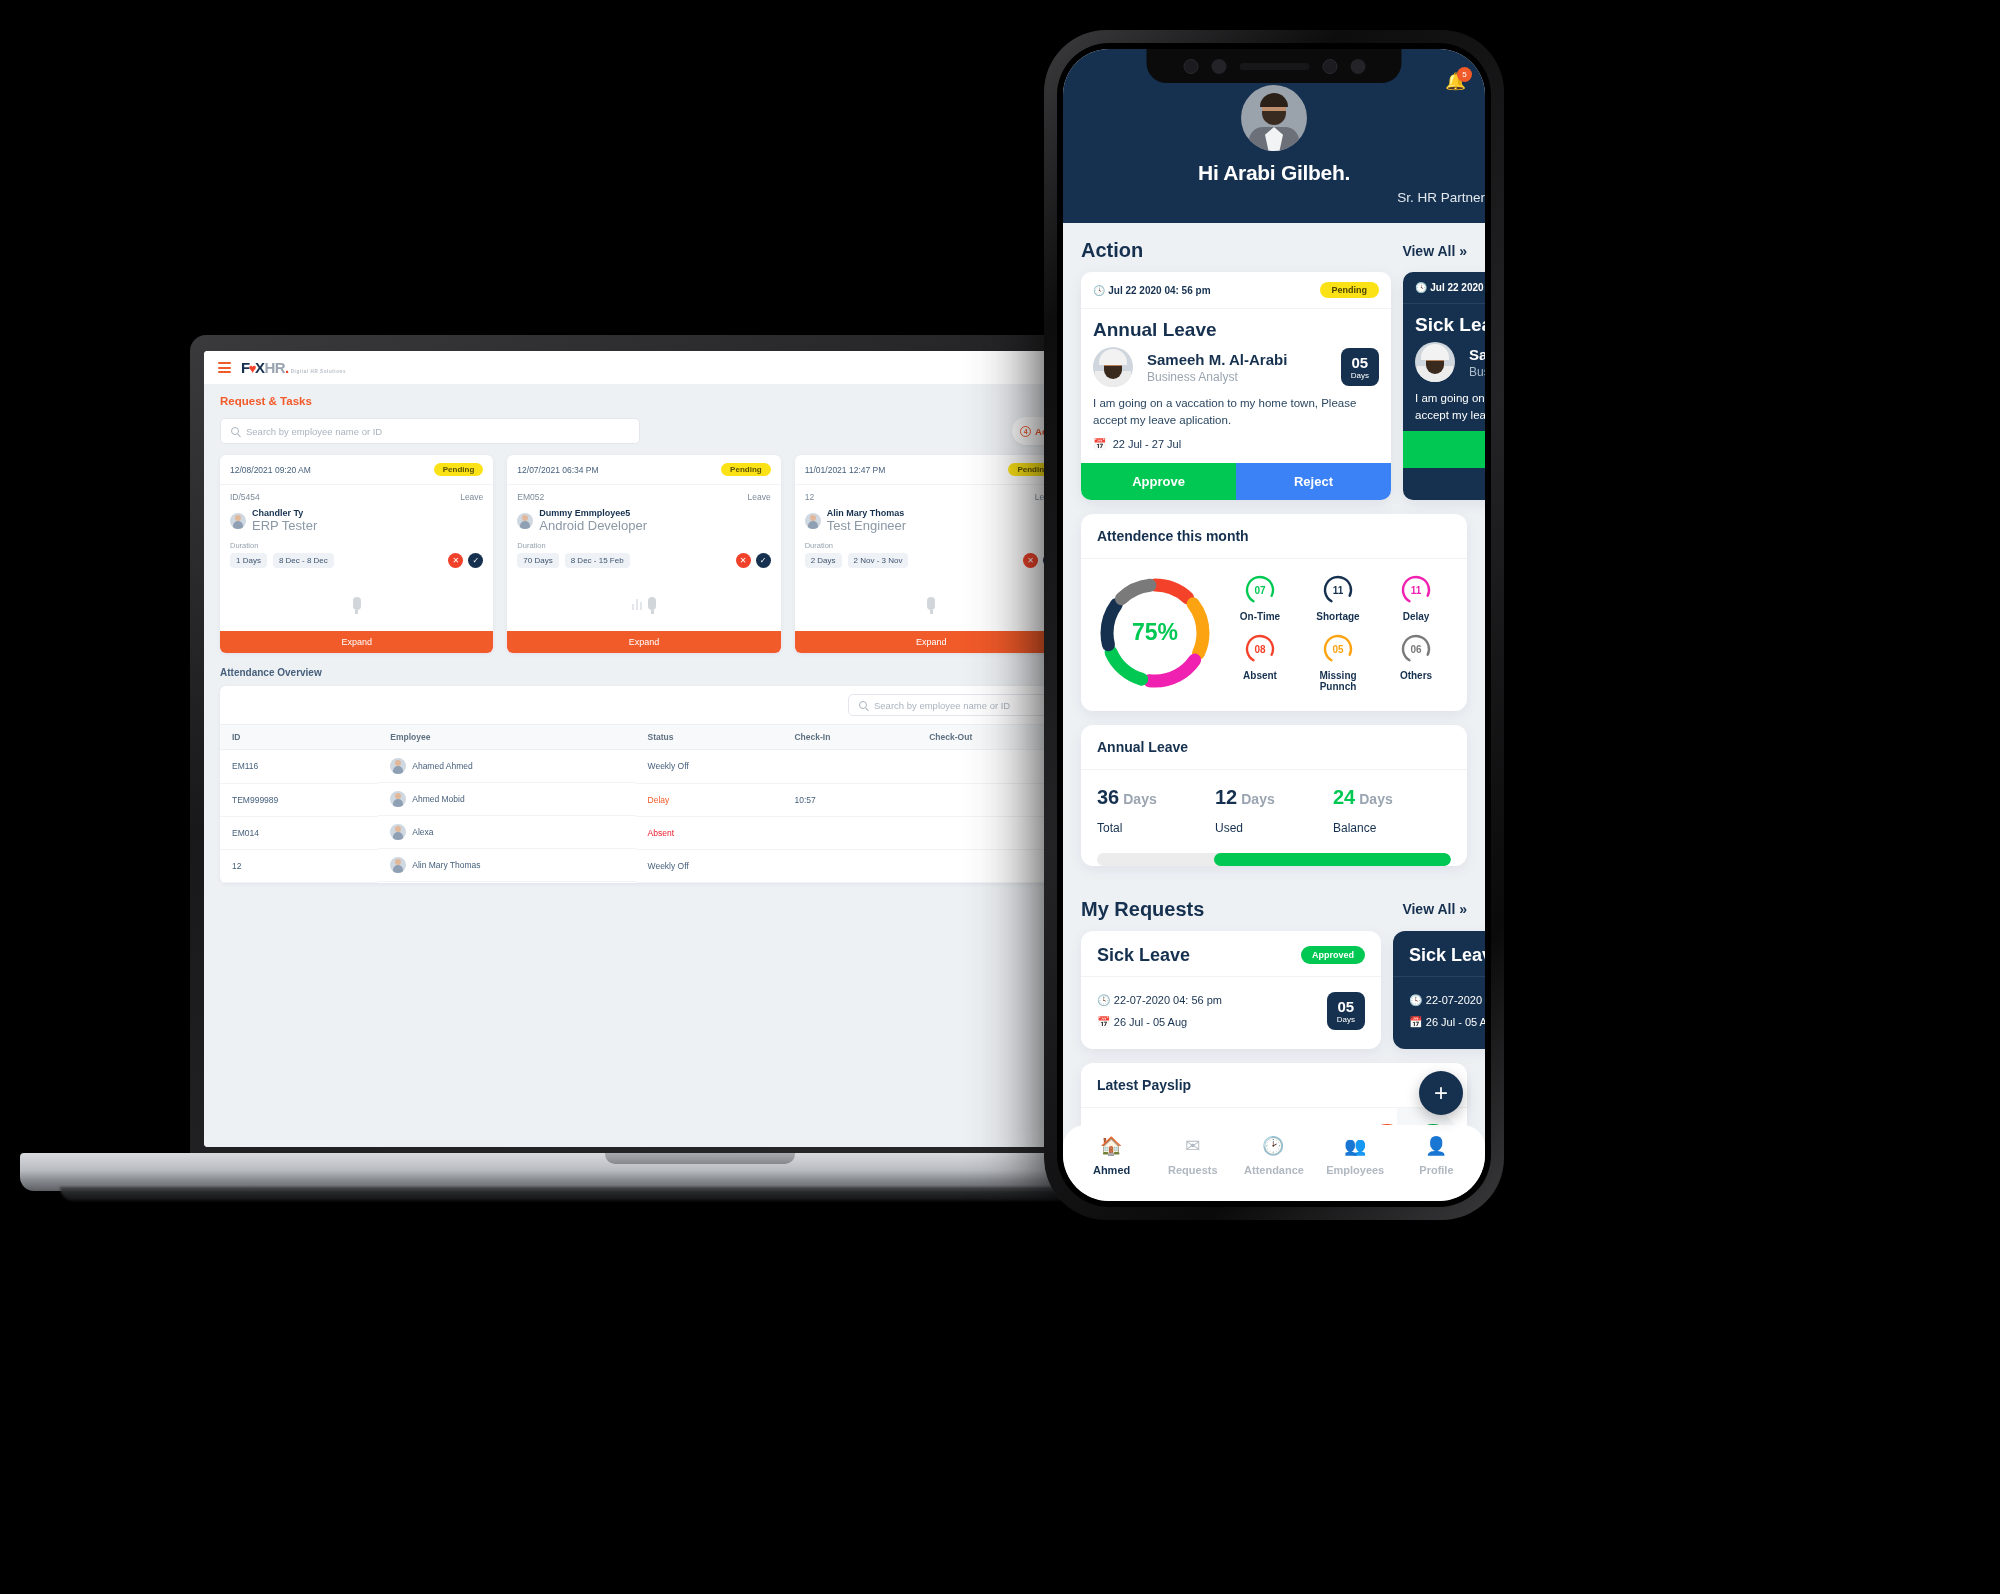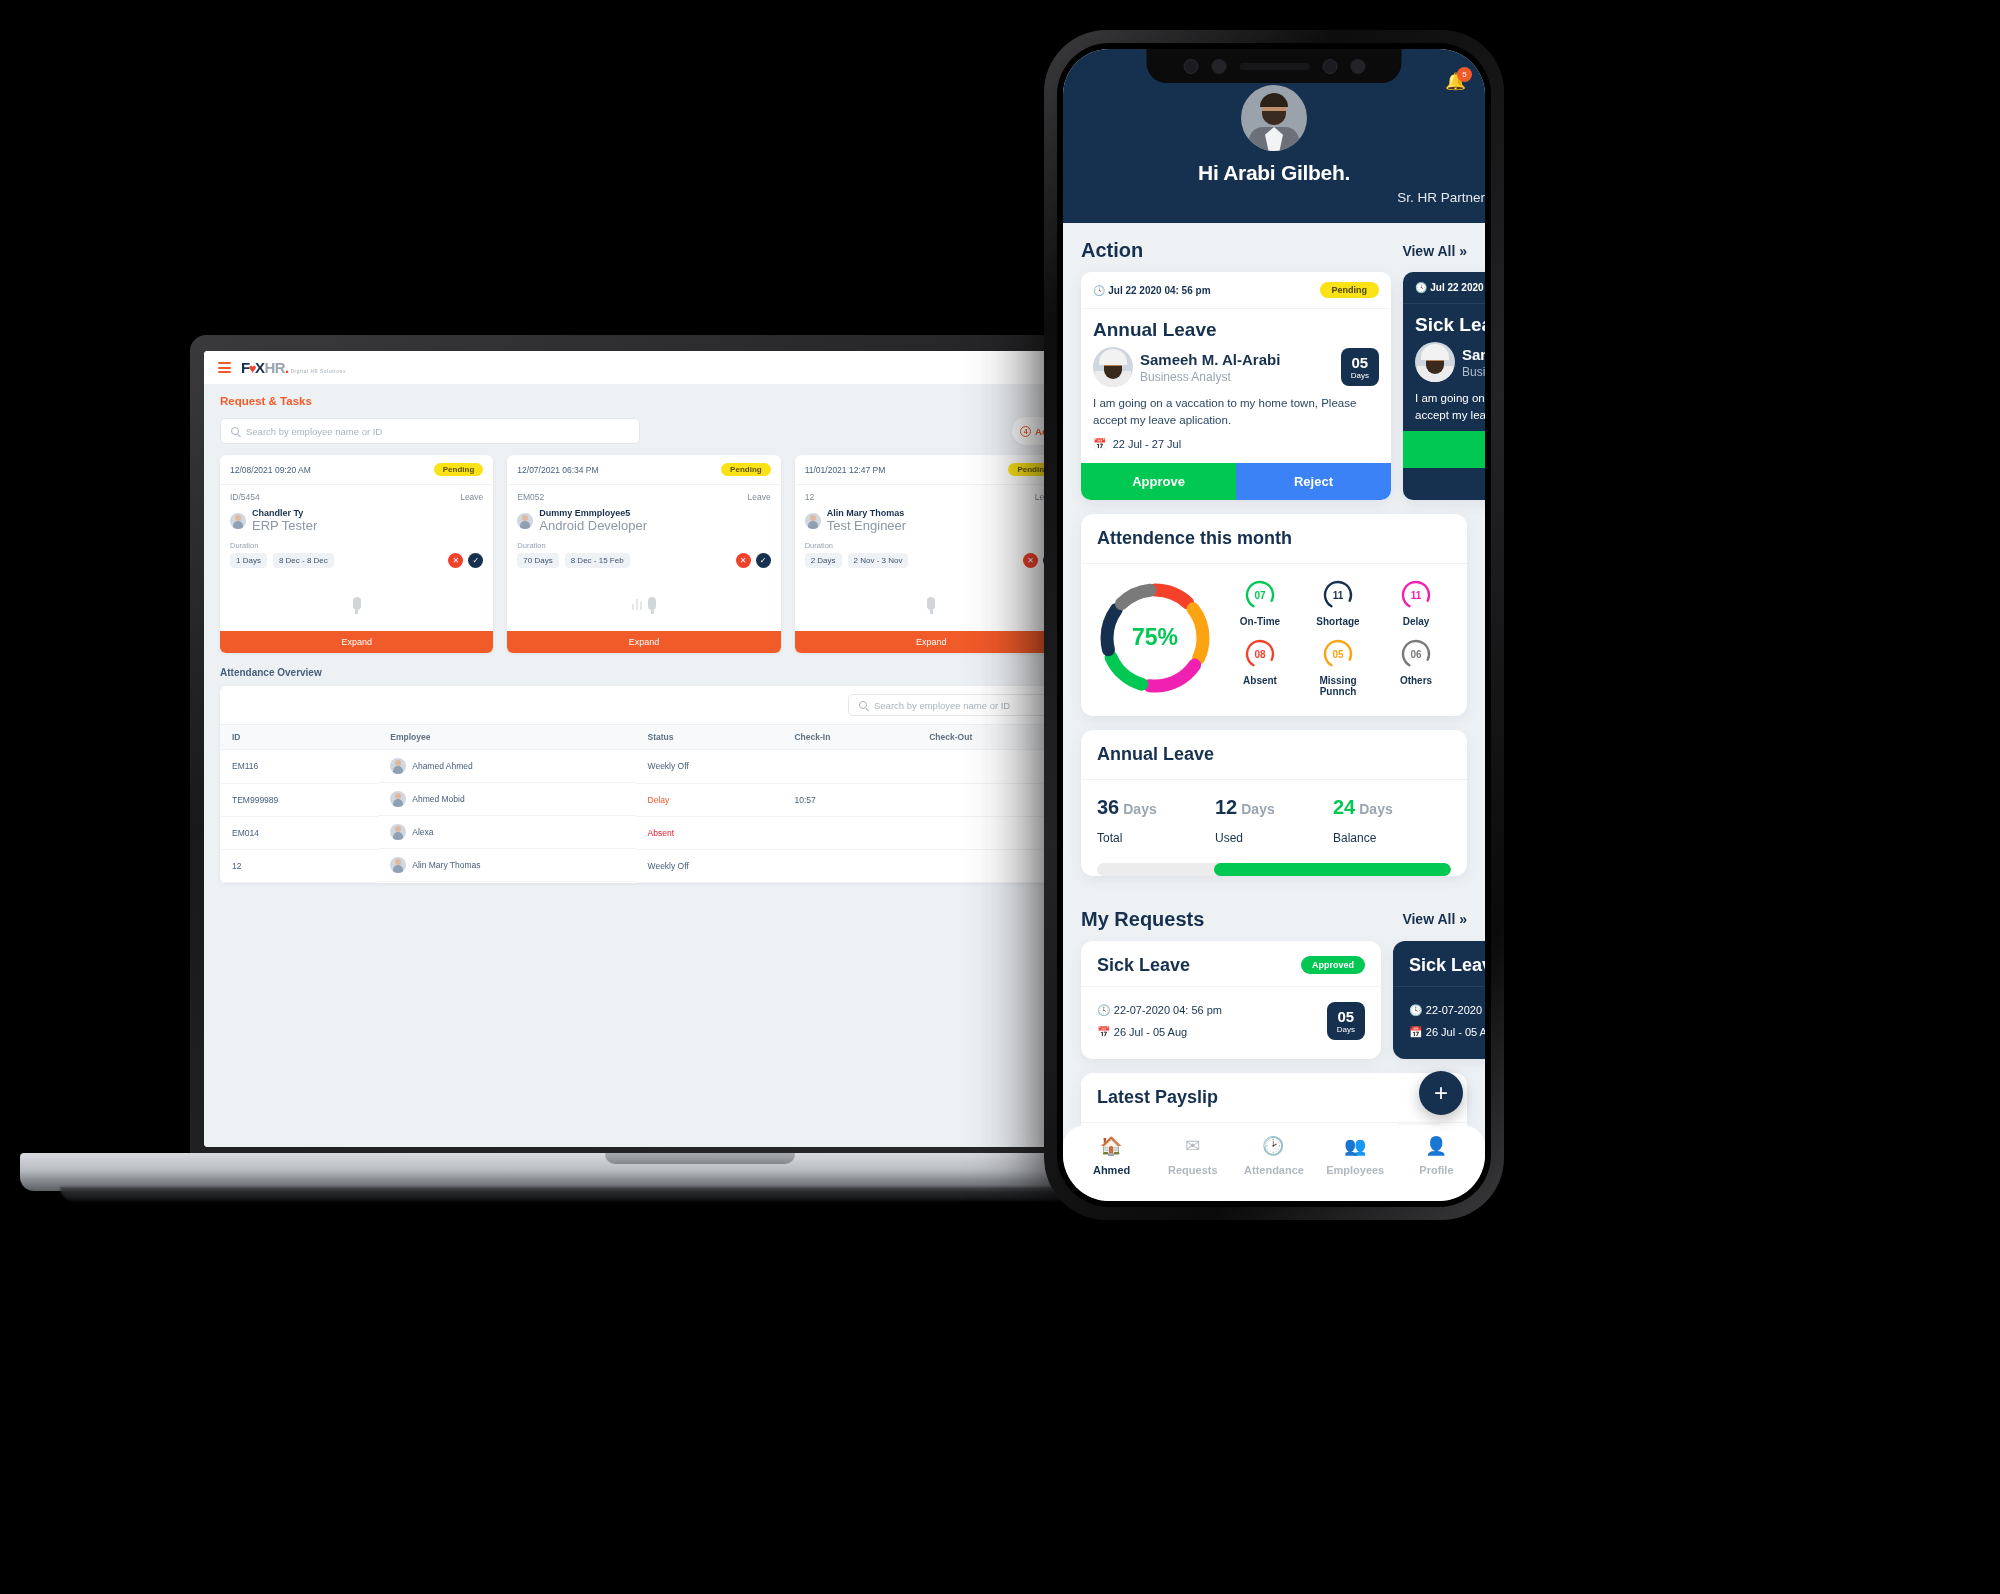--- a/index.html
+++ b/index.html
@@ -159,21 +159,21 @@
   .sec-head { display: flex; align-items: center; justify-content: space-between; padding: 16px 18px 10px; }
   .sec-title { font-size: 20px; font-weight: 700; color: #16314f; }
   .view-all { font-size: 14px; font-weight: 700; color: #16314f; }
   .carousel { display: flex; gap: 12px; padding: 0 18px; }
   .acard { flex: 0 0 310px; background: #fff; border-radius: 10px; overflow: hidden;
     box-shadow: 0 4px 14px rgba(22,49,79,.08); }
   .ac-top { display: flex; align-items: center; justify-content: space-between; padding: 10px 12px;
     border-bottom: 1px solid #f0f2f5; font-size: 10px; color: #16314f; font-weight: 600; }
   .ac-pending { background: #fbe216; color: #4d4500; font-size: 9px; font-weight: 700; border-radius: 10px; padding: 3px 12px; }
   .ac-title { font-size: 19px; font-weight: 700; color: #16314f; padding: 10px 12px 4px; }
-  .ac-person { display: flex; align-items: center; gap: 7px; padding: 2px 12px 6px; }
+  .ac-person { display: flex; align-items: center; gap: 14px; padding: 2px 12px 6px; }
   .av40 { width: 40px; height: 40px; border-radius: 50%; background: #cfd6dd; position: relative; overflow: hidden; flex: 0 0 auto; }
   .av40 .kf { position: absolute; left: 6px; top: 2px; width: 28px; height: 16px; border-radius: 14px 14px 0 0; background: #f2f2f2; }
   .av40 .fc { position: absolute; left: 11px; top: 9px; width: 18px; height: 20px; border-radius: 9px; background: #b5815c; }
   .av40 .bd { position: absolute; left: 11px; top: 19px; width: 18px; height: 13px; border-radius: 0 0 9px 9px; background: #3a2a1e; }
   .av40 .rb { position: absolute; left: 2px; top: 24px; width: 36px; height: 18px; background: #ececec; }
   .ac-name { font-size: 15px; font-weight: 700; color: #16314f; }
   .ac-job { font-size: 12px; color: #9aa5b1; margin-top: 2px; }
   .days-box { margin-left: auto; background: #16314f; color: #fff; border-radius: 8px; padding: 6px 10px; text-align: center; }
   .days-box b { display: block; font-size: 15px; font-weight: 700; }
   .days-box s { display: block; font-size: 8px; text-decoration: none; }
@@ -182,21 +182,21 @@
   .ac-actions { display: flex; }
   .ac-actions div { flex: 1; text-align: center; padding: 11px 0; color: #fff; font-size: 13px; font-weight: 600; }
   .btn-approve { background: #00c853; }
   .btn-reject { background: #3b82f6; }
   .acard.dark { background: #16314f; flex: 0 0 310px; }
   .acard.dark .ac-top, .acard.dark .ac-title, .acard.dark .ac-name,
   .acard.dark .ac-msg, .acard.dark .ac-range { color: #fff; border-color: #27425f; }
   .acard.dark .ac-job { color: #aebdcc; }
 
   .card { margin: 14px 18px 0; background: #fff; border-radius: 12px; box-shadow: 0 4px 14px rgba(22,49,79,.07); }
-  .card-h { padding: 14px 16px; font-size: 18px; font-weight: 700; color: #16314f; border-bottom: 1px solid #f0f2f5; }
+  .card-h { padding: 14px 16px; font-size: 14px; font-weight: 700; color: #16314f; border-bottom: 1px solid #f0f2f5; }
   .att-flex { display: flex; align-items: center; padding: 14px 14px 18px; gap: 8px; }
   .donut { flex: 0 0 120px; position: relative; width: 120px; height: 120px; }
   .donut .pct { position: absolute; inset: 0; display: flex; align-items: center; justify-content: center;
     font-size: 23px; font-weight: 700; color: #00c853; }
   .stats { flex: 1; display: grid; grid-template-columns: repeat(3,1fr); gap: 10px 4px; }
   .stat { text-align: center; }
   .stat .arc { width: 34px; height: 34px; margin: 0 auto 4px; position: relative; }
   .stat .num { position: absolute; inset: 0; display: flex; align-items: center; justify-content: center;
     font-size: 10px; font-weight: 700; }
   .stat .lbl { font-size: 10px; font-weight: 600; color: #16314f; }

